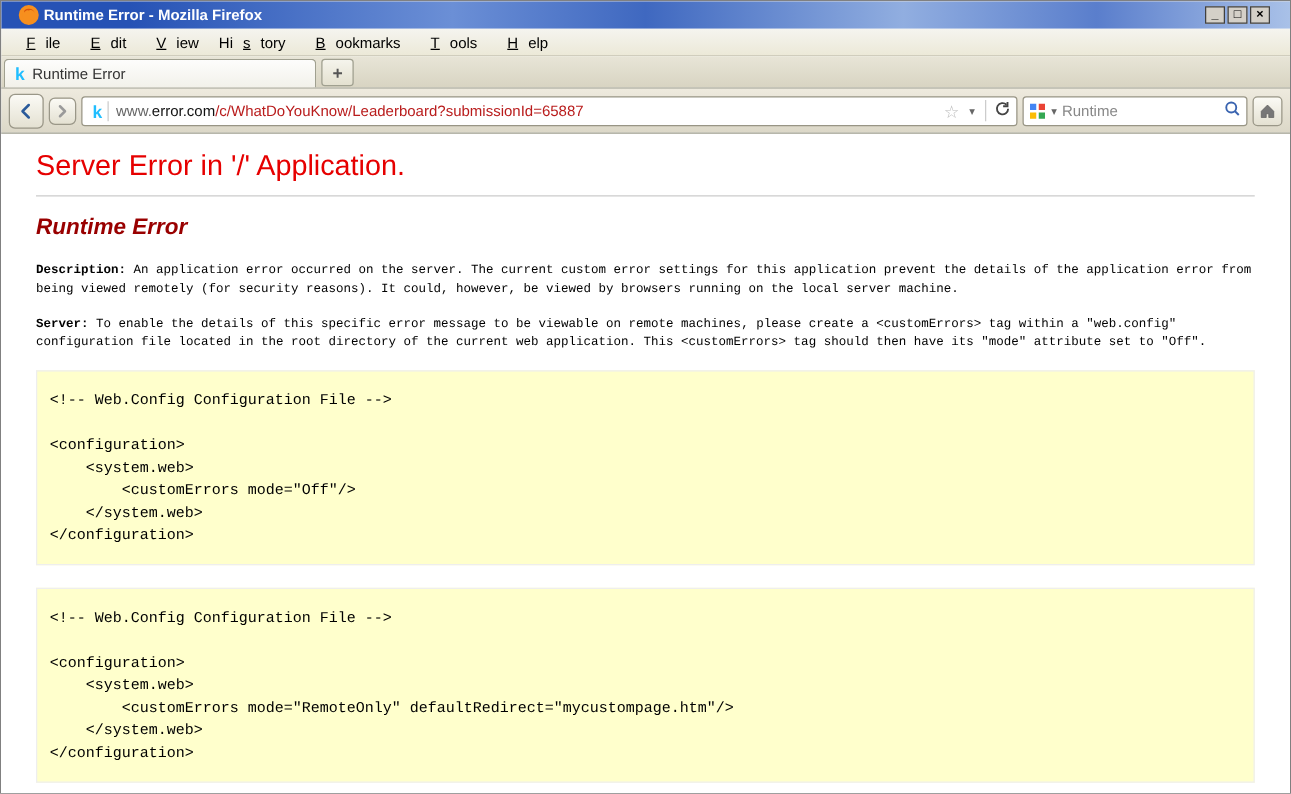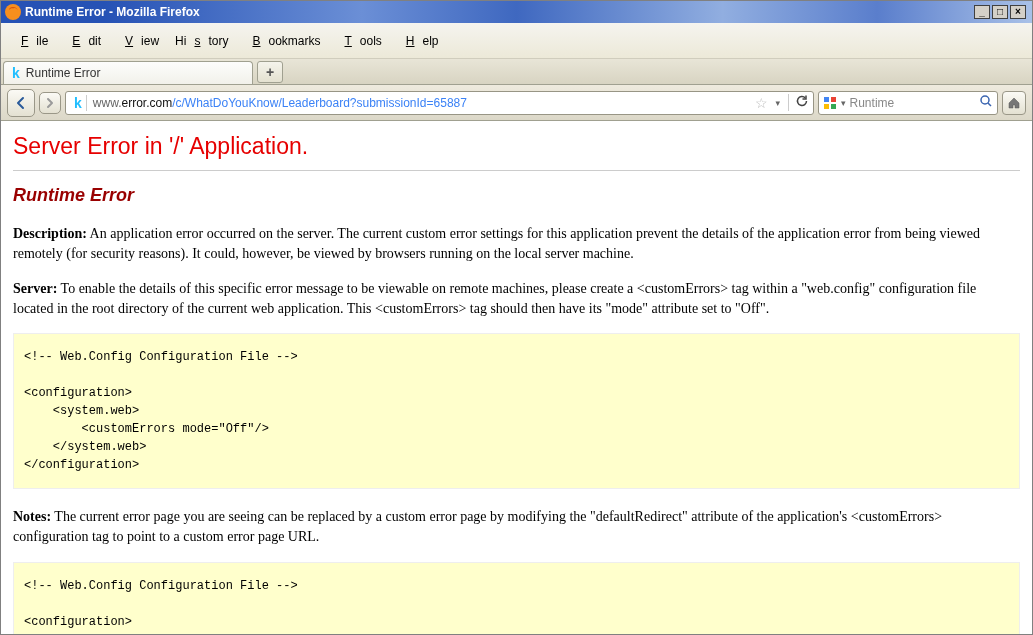--- a/index.html
+++ b/index.html
@@ -1,63 +1,63 @@
 <!DOCTYPE html>
 <html><head>
 <meta charset="utf-8">
 <style>
   * { box-sizing: border-box; }
   html, body { margin:0; padding:0; font-family: "Segoe UI", Tahoma, sans-serif; font-size:12px; background:#fff; }
   body { width:1033px; height:635px; overflow:hidden; display:flex; flex-direction:column; border:1px solid #808080;}
   
   
-  .titlebar { height:22px; background:linear-gradient(to right,#2652b5 0%, #2652b5 10%, #6b8fd6 35%, #3f68c0 50%, #91aee0 70%, #5a7ecc 85%, #a9c1e8 100%); display:flex; align-items:center; padding:0 4px; color:#fff; font-size:12px;}
+  .titlebar { height:22px; background:linear-gradient(to right,#2652b5 0%, #2652b5 10%, #6b8fd6 35%, #3f68c0 50%, #91aee0 70%, #5a7ecc 85%, #a9c1e8 100%); display:flex; align-items:center; padding:0 14px; color:#fff; font-size:12px;}
   .titlebar .ff-icon { width:16px; height:16px; background:#f78f1e; border-radius:50%; margin-right:4px; display:flex; align-items:center; justify-content:center;}
   .titlebar .ff-icon svg{display:block}
   .titlebar .title { font-weight:bold; flex:0 0 auto;}
   .titlebar-spacer{flex:1}
   .win-btns{display:flex; gap:2px; margin-right:2px;}
   .win-btn{width:16px;height:14px;background:#d4d0c8;border:1px solid #404040;display:flex;align-items:center;justify-content:center;font-family:Arial;font-size:10px;color:#000;font-weight:bold;line-height:1}
   
   
-  .menubar{height:36px;background:linear-gradient(#f5f4ef,#ece9d8);border-bottom:1px solid #d0cdbd;display:flex;align-items:center;padding:0 4px;gap:0}
+  .menubar{height:22px;background:linear-gradient(#f5f4ef,#ece9d8);border-bottom:1px solid #d0cdbd;display:flex;align-items:center;padding:0 4px;gap:0}
   .menubar span{padding:3px 8px;cursor:default}
   .menubar .ul{text-decoration:underline}
   
   
   .tabstrip{height:26px;background:linear-gradient(#e8e5d7,#d8d4c2);display:flex;align-items:flex-end;border-bottom:1px solid #a0a090;padding-left:2px;padding-top:3px}
   .tab{height:23px;min-width:250px;background:linear-gradient(#fdfdfc,#f2f1ea);border:1px solid #a0a090;border-bottom:none;border-top-left-radius:4px;border-top-right-radius:4px;display:flex;align-items:center;padding:0 8px;gap:6px;font-size:12px;color:#333}
   .tab .favicon-k{color:#20beff;font-weight:bold;font-size:14px;font-family:Arial}
   .newtab{width:26px;height:22px;margin-left:4px;margin-bottom:1px;background:linear-gradient(#f5f4ec,#e4e1d0);border:1px solid #a0a090;border-radius:3px;display:flex;align-items:center;justify-content:center;color:#555;font-size:14px;font-weight:bold}
   
   
   .navbar{height:36px;background:linear-gradient(#eeeade,#dcd8c8);border-bottom:1px solid #a0a090;display:flex;align-items:center;padding:0 6px;gap:4px}
   .navbtn{width:28px;height:28px;border:1px solid #9a9788;border-radius:5px;background:linear-gradient(#fbfaf5,#e4e1d2);display:flex;align-items:center;justify-content:center}
   .navbtn svg{display:block}
   .urlbox{flex:1;height:24px;background:#fff;border:1px solid #989585;border-radius:3px;display:flex;align-items:center;padding:0 4px;gap:6px;font-size:12px;color:#666}
   .urlbox .favicon-k{color:#20beff;font-weight:bold;font-size:14px;font-family:Arial;padding:0 4px;border-right:1px solid #ccc}
   .urlbox .host{color:#111}
-  .urlbox .path{color:#3b82f6}
+  .urlbox .path{color:#b91c1c}
   .urlbox-spacer{flex:1}
   .urlbox .star{color:#bbb;font-size:14px}
   .urlbox .dd{color:#666;font-size:9px;padding:0 2px}
   .urlbox .reload{border-left:1px solid #ccc;padding-left:6px;color:#444}
   .searchbox{width:180px;height:24px;background:#fff;border:1px solid #989585;border-radius:3px;display:flex;align-items:center;padding:0 4px;gap:4px;font-size:12px;color:#888}
   .searchbox .g-icon{width:14px;height:14px;}
   .searchbox .dd{font-size:9px;color:#666}
   .searchbox-spacer{flex:1}
   .searchbox .mag{color:#3a64b0}
   .homebtn{width:24px;height:24px;border:1px solid #9a9788;border-radius:4px;background:linear-gradient(#fbfaf5,#e4e1d2);display:flex;align-items:center;justify-content:center}
   
   
-  .page{flex:1;overflow:auto;background:#fff;padding:6px 12px;font-family:Arial,Helvetica,sans-serif}
+  .page{flex:1;overflow:auto;background:#fff;padding:6px 28px;font-family:Arial,Helvetica,sans-serif}
   .h1{font-family:Verdana,Arial,sans-serif;font-weight:normal;color:#e60000;font-size:23px;margin:6px 0 10px}
   hr.sep{border:none;border-top:1px solid #ccc;margin:0 0 14px}
   .h2{font-family:Verdana,Arial,sans-serif;font-style:italic;font-weight:bold;color:#990000;font-size:18px;margin:0 0 18px}
-  .para{font-family:Liberation Serif, serif;font-size:14px;color:#000;line-height:1.45;margin:0 0 14px}
+  .para{font-family:Liberation Mono, monospace;font-size:10px;color:#000;line-height:1.45;margin:0 0 14px}
   .para b{font-weight:bold}
   .codeblock{background:#ffffcc;border:1px solid #eee;padding:14px 10px;margin:6px 0 18px;white-space:pre;font-family:Consolas,"Courier New",monospace;font-size:12px;color:#000;line-height:1.5}
 </style>
 </head>
 <body>
 
 <div class="titlebar">
   <span class="ff-icon">
     <svg width="12" height="12" viewBox="0 0 12 12">
         <circle cx="6" cy="6" r="5" fill="#f78f1e"></circle>
@@ -149,21 +149,20 @@
   <p class="para"><b>Server:</b><span> To enable the details of this specific error message to be viewable on remote machines, please create a &lt;customErrors&gt; tag within a "web.config" configuration file located in the root directory of the current web application. This &lt;customErrors&gt; tag should then have its "mode" attribute set to "Off".</span></p>
 
   <div class="codeblock">&lt;!-- Web.Config Configuration File --&gt;
 
 &lt;configuration&gt;
     &lt;system.web&gt;
         &lt;customErrors mode="Off"/&gt;
     &lt;/system.web&gt;
 &lt;/configuration&gt;</div>
 
-  <p class="para"><b>Notes:</b><span> The current error page you are seeing can be replaced by a custom error page by modifying the "defaultRedirect" attribute of the application's &lt;customErrors&gt; configuration tag to point to a custom error page URL.</span></p>
 
   <div class="codeblock">&lt;!-- Web.Config Configuration File --&gt;
 
 &lt;configuration&gt;
     &lt;system.web&gt;
         &lt;customErrors mode="RemoteOnly" defaultRedirect="mycustompage.htm"/&gt;
     &lt;/system.web&gt;
 &lt;/configuration&gt;</div>
 </div>
 

